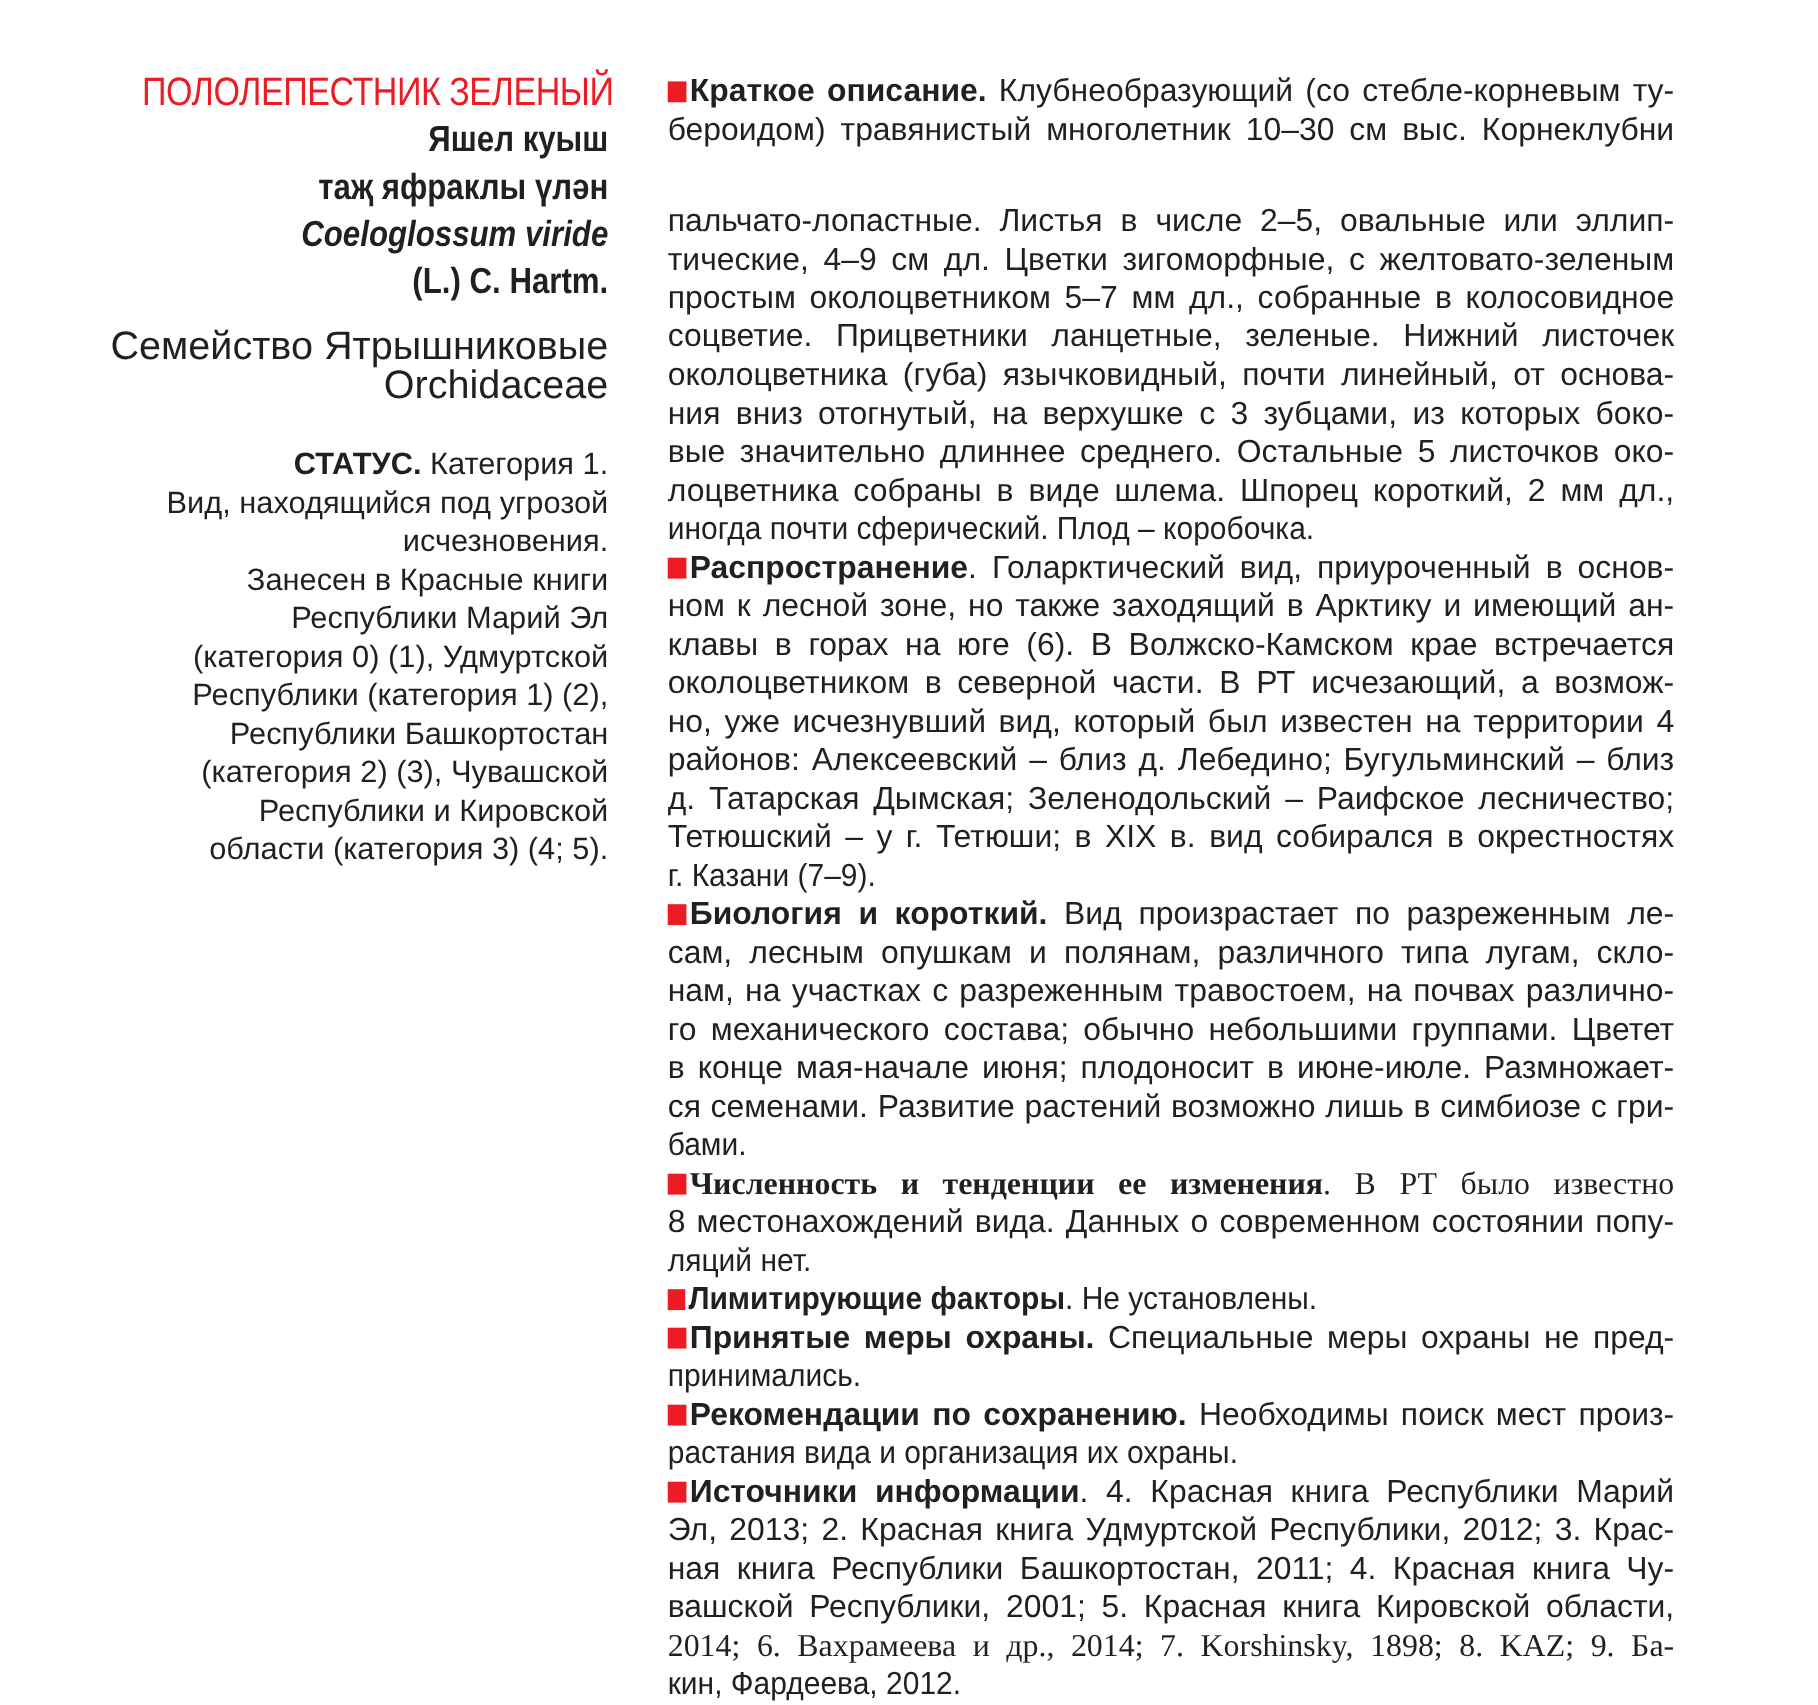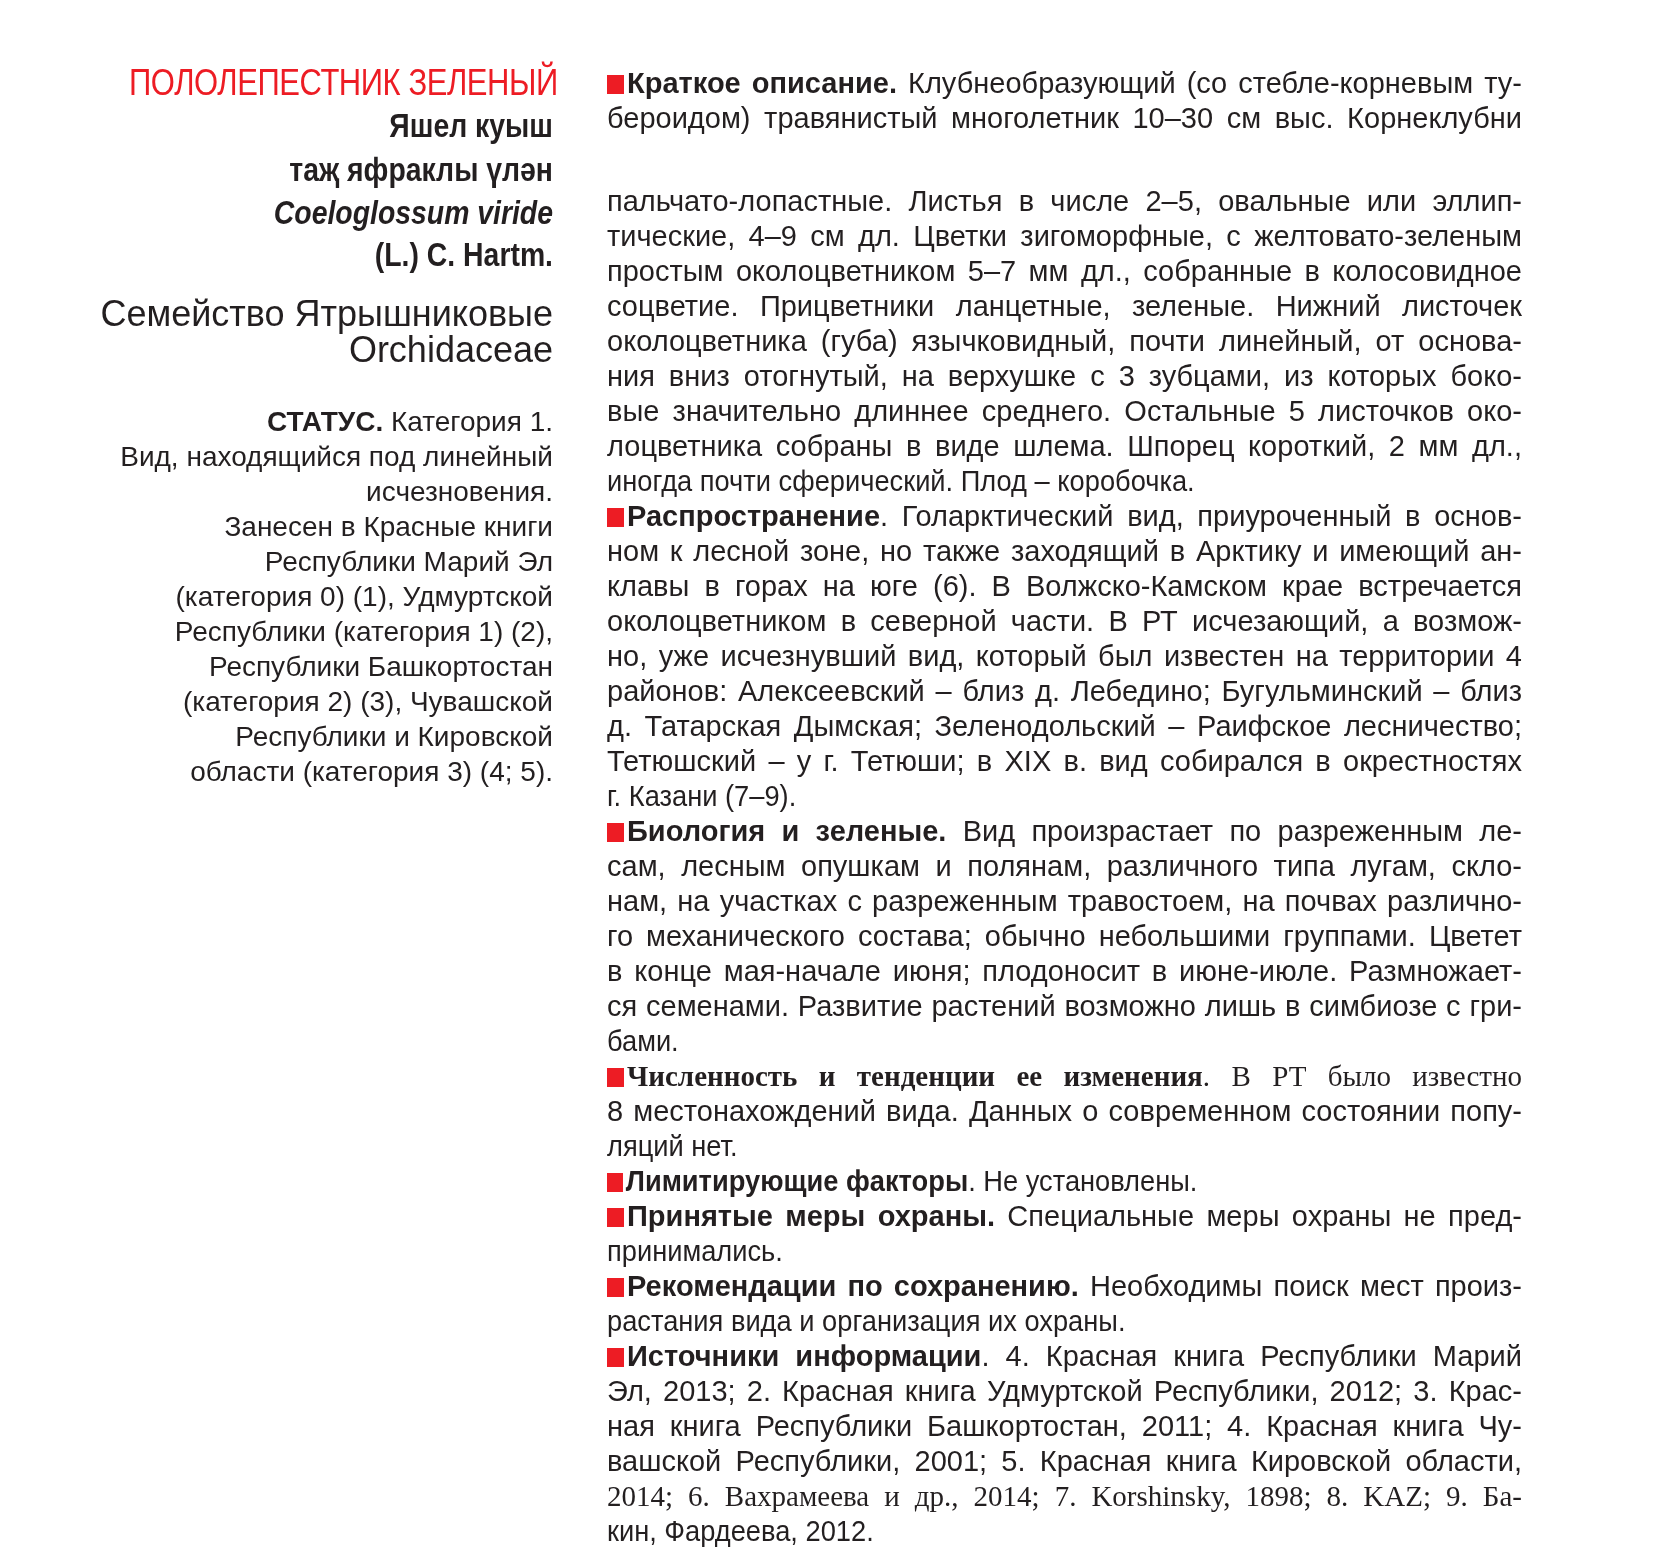--- a/index.html
+++ b/index.html
@@ -124,21 +124,21 @@
     <span class="title-author">(L.) C. Hartm.</span>
   </div>
 
   <div class="family">
     <span>Семейство Ятрышниковые</span>
     <span>Orchidaceae</span>
   </div>
 
   <div class="status">
     <span class="status-line"><b>СТАТУС.</b><span> Категория 1.</span></span>
-    <span class="status-line">Вид, находящийся под линейный</span>
+    <span class="status-line">Вид, находящийся под угрозой</span>
     <span class="status-line">исчезновения.</span>
     <span class="status-line">Занесен в Красные книги</span>
     <span class="status-line">Республики Марий Эл</span>
     <span class="status-line">(категория 0) (1), Удмуртской</span>
     <span class="status-line">Республики (категория 1) (2),</span>
     <span class="status-line">Республики Башкортостан</span>
     <span class="status-line">(категория 2) (3), Чувашской</span>
     <span class="status-line">Республики и Кировской</span>
     <span class="status-line">области (категория 3) (4; 5).</span>
   </div>
@@ -163,21 +163,21 @@
       <span class="line" style="display: block; width: 915px; transform: scaleX(1);"><span>ном к лесной зоне, но также заходящий в Арктику и имеющий ан-</span></span>
       <span class="line" style="display: block; width: 915px; transform: scaleX(1);"><span>клавы в горах на юге (6). В Волжско-Камском крае встречается</span></span>
       <span class="line" style="display: block; width: 915px; transform: scaleX(1);"><span>околоцветником в северной части. В РТ исчезающий, а возмож-</span></span>
       <span class="line" style="display: block; width: 915px; transform: scaleX(1);"><span>но, уже исчезнувший вид, который был известен на территории 4</span></span>
       <span class="line" style="display: block; width: 915px; transform: scaleX(1);"><span>районов: Алексеевский – близ д. Лебедино; Бугульминский – близ</span></span>
       <span class="line" style="display: block; width: 915px; transform: scaleX(1);"><span>д. Татарская Дымская; Зеленодольский – Раифское лесничество;</span></span>
       <span class="line" style="display: block; width: 915px; transform: scaleX(1);"><span>Тетюшский – у г. Тетюши; в XIX в. вид собирался в окрестностях</span></span>
       <span class="line last" style="display: block; width: 973.404px; transform: scaleX(0.94);"><span>г.  Казани (7–9).</span></span>
     </div>
     <div class="para">
-      <span class="line" style="display: block; width: 915px; transform: scaleX(1);"><span class="bullet"></span><span class="heading">Биология и зеленые.</span><span> Вид произрастает по разреженным ле-</span></span>
+      <span class="line" style="display: block; width: 915px; transform: scaleX(1);"><span class="bullet"></span><span class="heading">Биология и короткий.</span><span> Вид произрастает по разреженным ле-</span></span>
       <span class="line" style="display: block; width: 915px; transform: scaleX(1);"><span>сам, лесным опушкам и полянам, различного типа лугам, скло-</span></span>
       <span class="line" style="display: block; width: 915px; transform: scaleX(1);"><span>нам, на участках с разреженным травостоем, на почвах различно-</span></span>
       <span class="line" style="display: block; width: 915px; transform: scaleX(1);"><span>го механического состава; обычно небольшими группами. Цветет</span></span>
       <span class="line" style="display: block; width: 915px; transform: scaleX(1);"><span>в конце мая-начале июня; плодоносит в июне-июле. Размножает-</span></span>
       <span class="line" style="display: block; width: 915px; transform: scaleX(1);"><span>ся семенами. Развитие растений возможно лишь в симбиозе с гри-</span></span>
       <span class="line last" style="display: block; width: 973.404px; transform: scaleX(0.94);"><span>бами.</span></span>
     </div>
     <div class="para">
       <span class="line" style="display: block; width: 915px; transform: scaleX(1); font-family: Liberation Serif, serif;"><span class="bullet"></span><span class="heading">Численность и тенденции ее изменения</span><span>. В РТ было известно</span></span>
       <span class="line" style="display: block; width: 915px; transform: scaleX(1);"><span>8 местонахождений вида. Данных о современном состоянии попу-</span></span>

